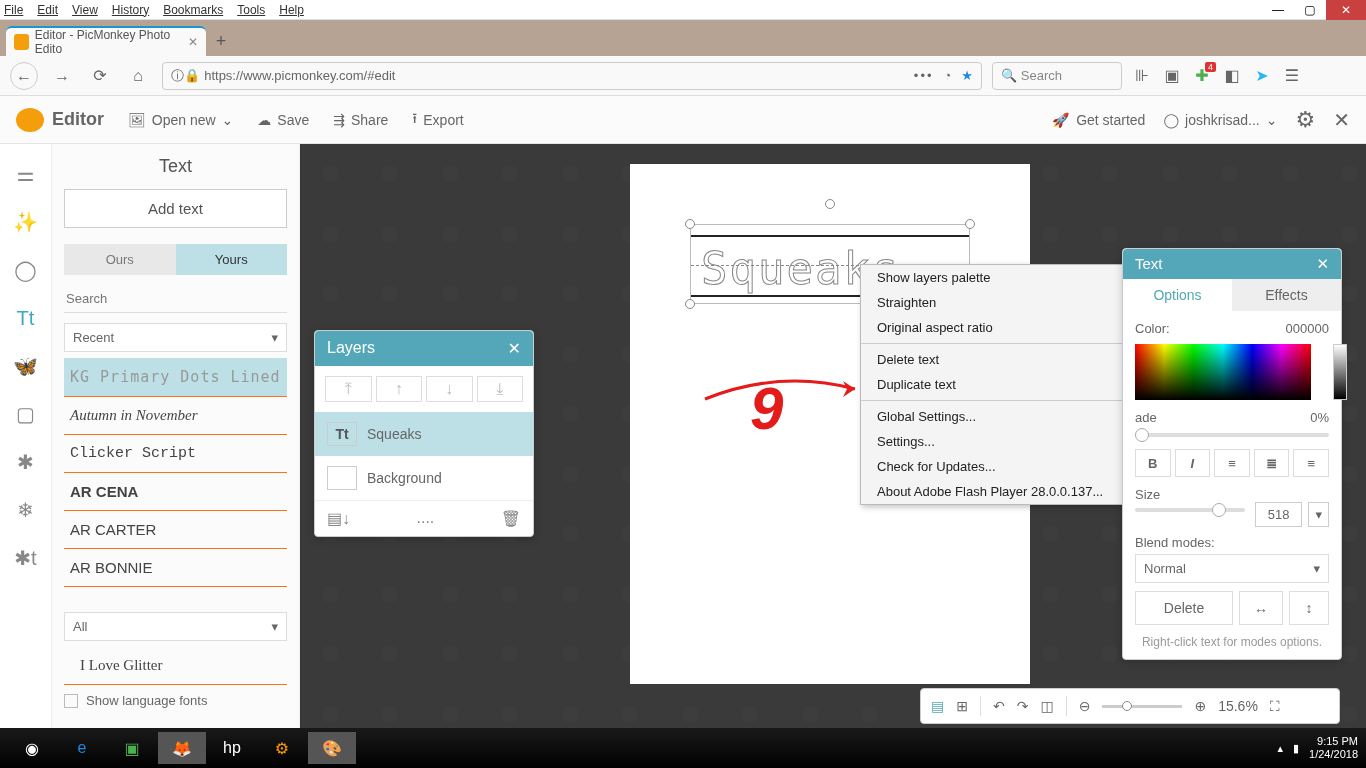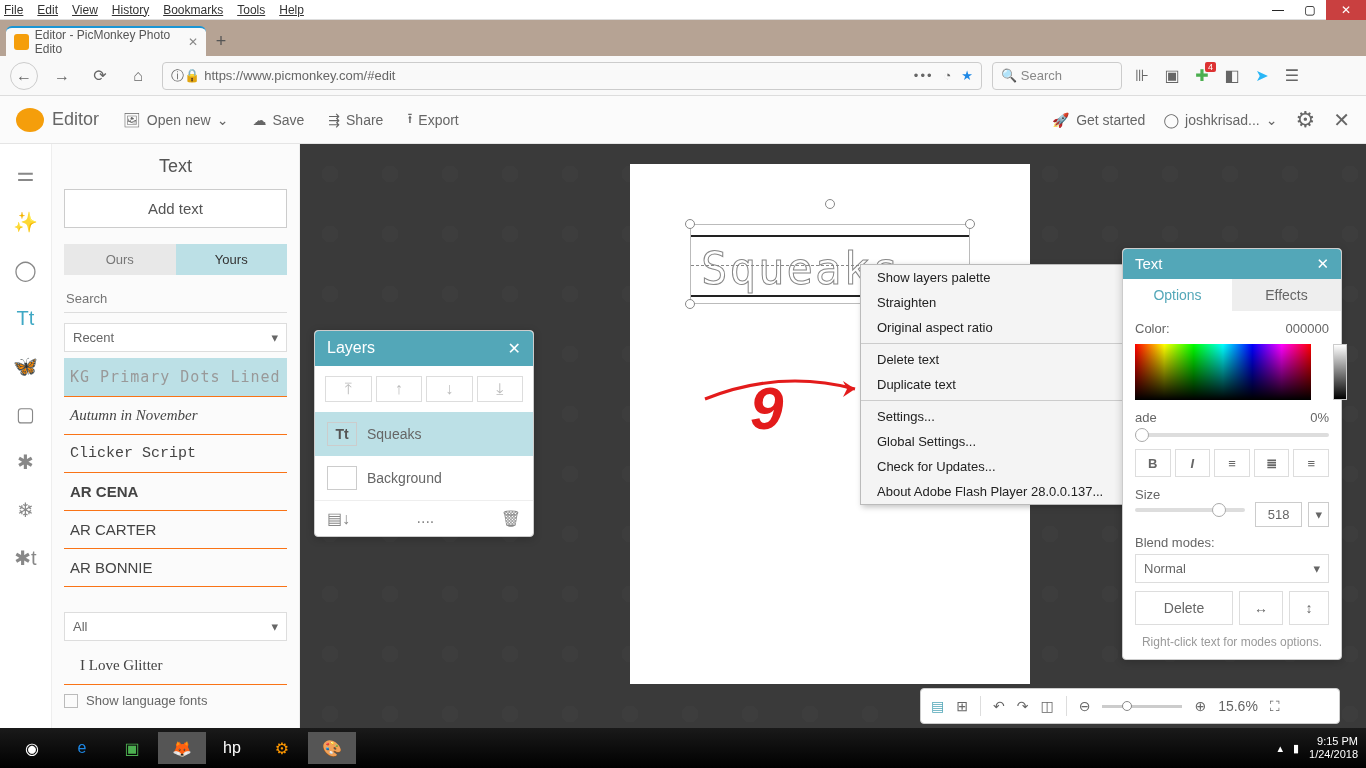--- a/index.html
+++ b/index.html
@@ -26,21 +26,21 @@
 .navbtn { width: 28px; height: 28px; border: 1px solid #ccc; border-radius: 50%; display: flex; align-items: center; justify-content: center; color: #666; }
 .navbtn.nobord { border: none; }
 .urlbox { flex: 1; height: 28px; border: 1px solid #ccc; border-radius: 4px; display: flex; align-items: center; padding: 0 8px; font-size: 13px; color: #666; max-width: 820px; }
 .urlbox .lock { color: #4caf50; margin-right: 4px; }
 .searchbox { width: 130px; height: 28px; border: 1px solid #ccc; border-radius: 4px; display: flex; align-items: center; padding: 0 8px; font-size: 13px; color: #888; }
 .addricon { width: 20px; height: 20px; display: flex; align-items: center; justify-content: center; color: #666; position: relative; }
 .badge { position: absolute; top: -4px; right: -4px; background: #d33; color: #fff; font-size: 9px; padding: 0 3px; border-radius: 2px; }
 
 
 .apptoolbar { height: 48px; background: #fbfbfb; border-bottom: 1px solid #e5e5e5; display: flex; align-items: center; padding: 0 16px; }
-.appbrand { display: flex; align-items: center; gap: 8px; font-size: 18px; color: #666; font-weight: 400; }
+.appbrand { display: flex; align-items: center; gap: 8px; font-size: 18px; color: #666; font-weight: 700; }
 .monkey { width: 28px; height: 24px; background: #f59e0b; border-radius: 50%; }
 .tbitem { display: flex; align-items: center; gap: 6px; margin-left: 24px; color: #666; font-size: 14px; }
 .tbright { margin-left: auto; display: flex; align-items: center; gap: 18px; }
 
 
 .main { display: flex; height: 584px; }
 
 
 .toolstrip { width: 52px; background: #fff; border-right: 1px solid #eee; display: flex; flex-direction: column; align-items: center; padding-top: 16px; gap: 20px; }
 .toolstrip div { width: 28px; height: 28px; display: flex; align-items: center; justify-content: center; color: #888; font-size: 20px; }
@@ -320,22 +320,22 @@
 </div>
 
 <div class="ctxmenu">
   <div class="mi">Show layers palette</div>
   <div class="mi">Straighten</div>
   <div class="mi">Original aspect ratio</div>
   <hr>
   <div class="mi">Delete text</div>
   <div class="mi">Duplicate text</div>
   <hr>
+  <div class="mi">Global Settings...</div>
   <div class="mi">Settings...</div>
-  <div class="mi">Global Settings...</div>
   <div class="mi">Check for Updates...</div>
   <div class="mi">About Adobe Flash Player 28.0.0.137...</div>
 </div>
 
 <div class="textpanel">
   <div class="hdr">
     <span>Text</span>
     <span>✕</span>
   </div>
   <div class="ptabs">

